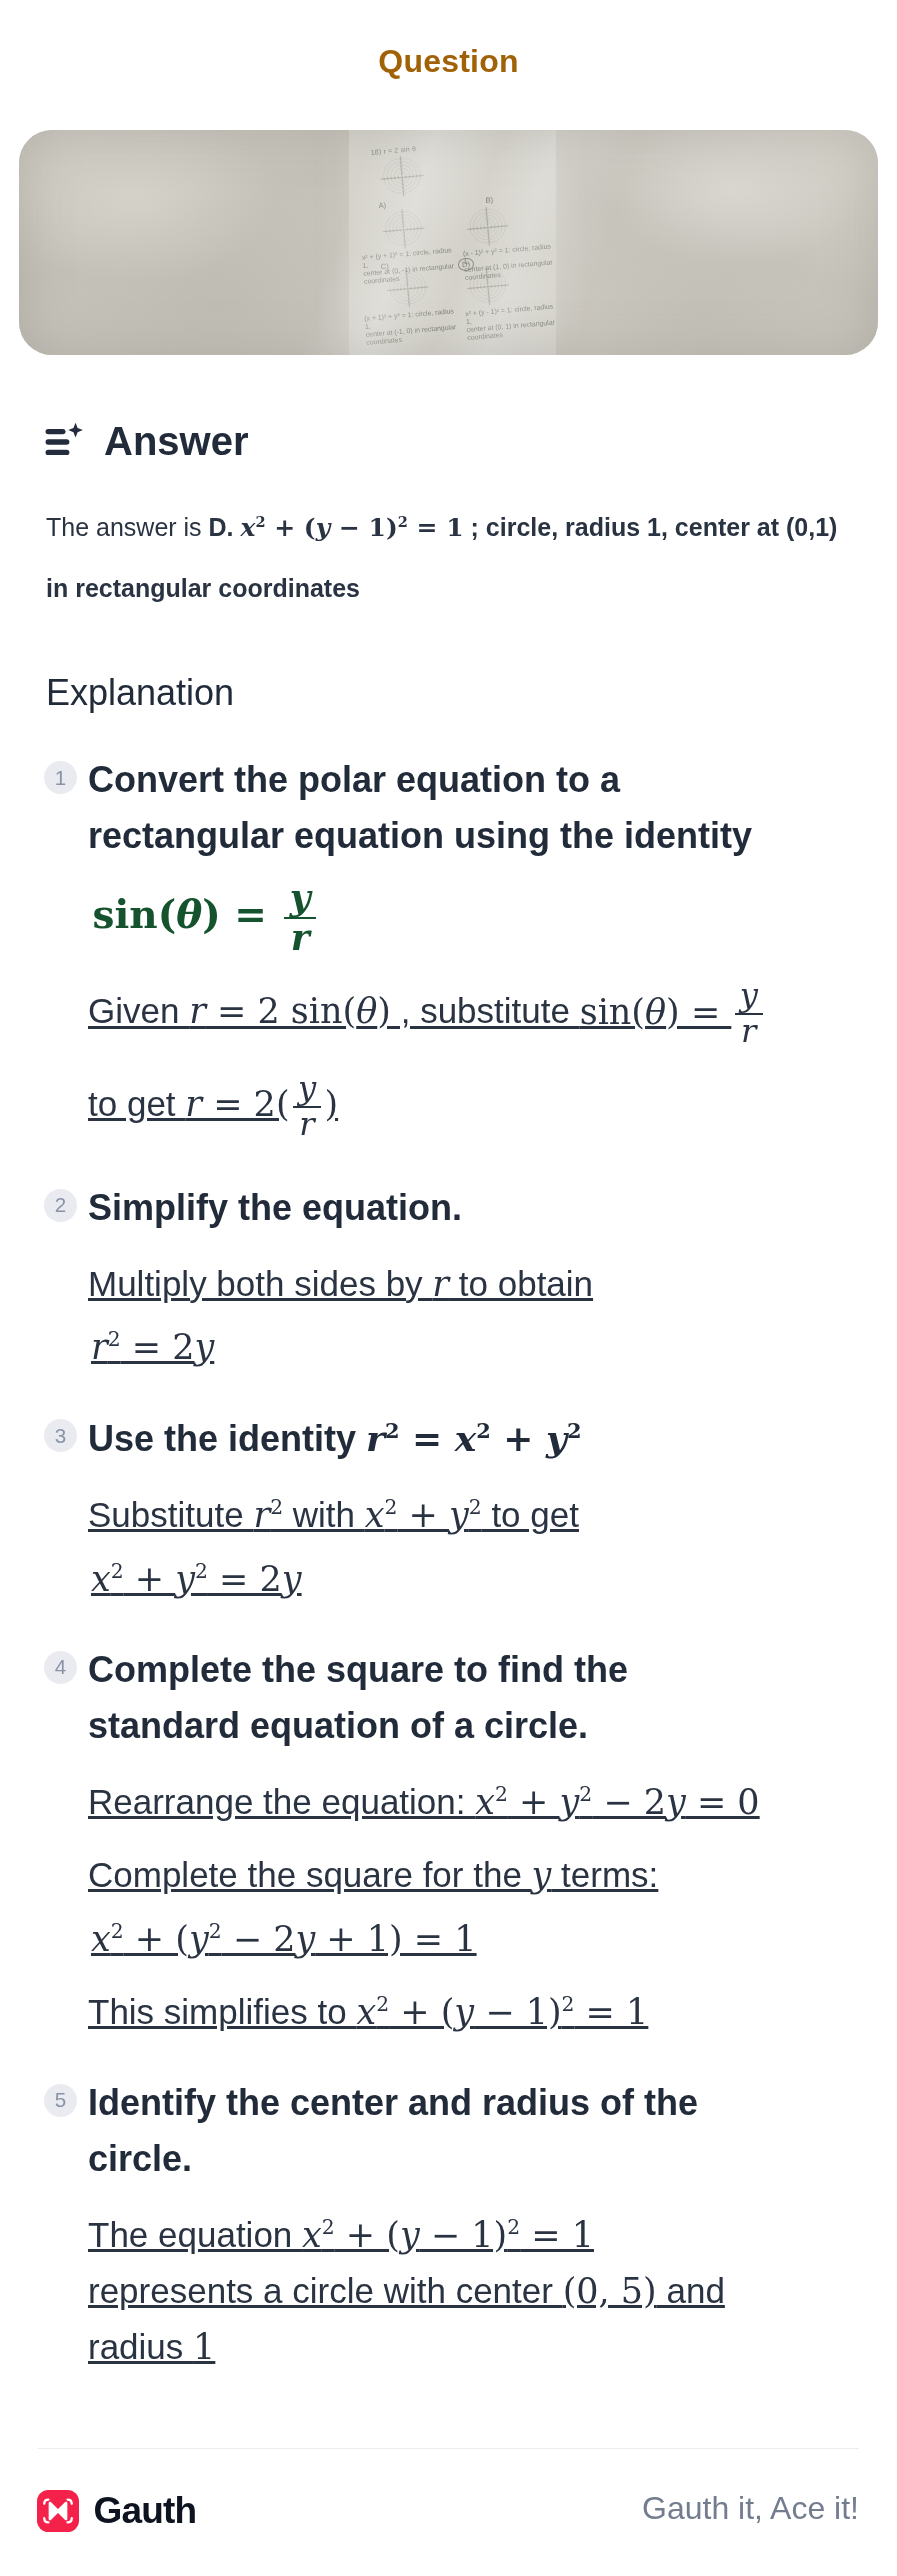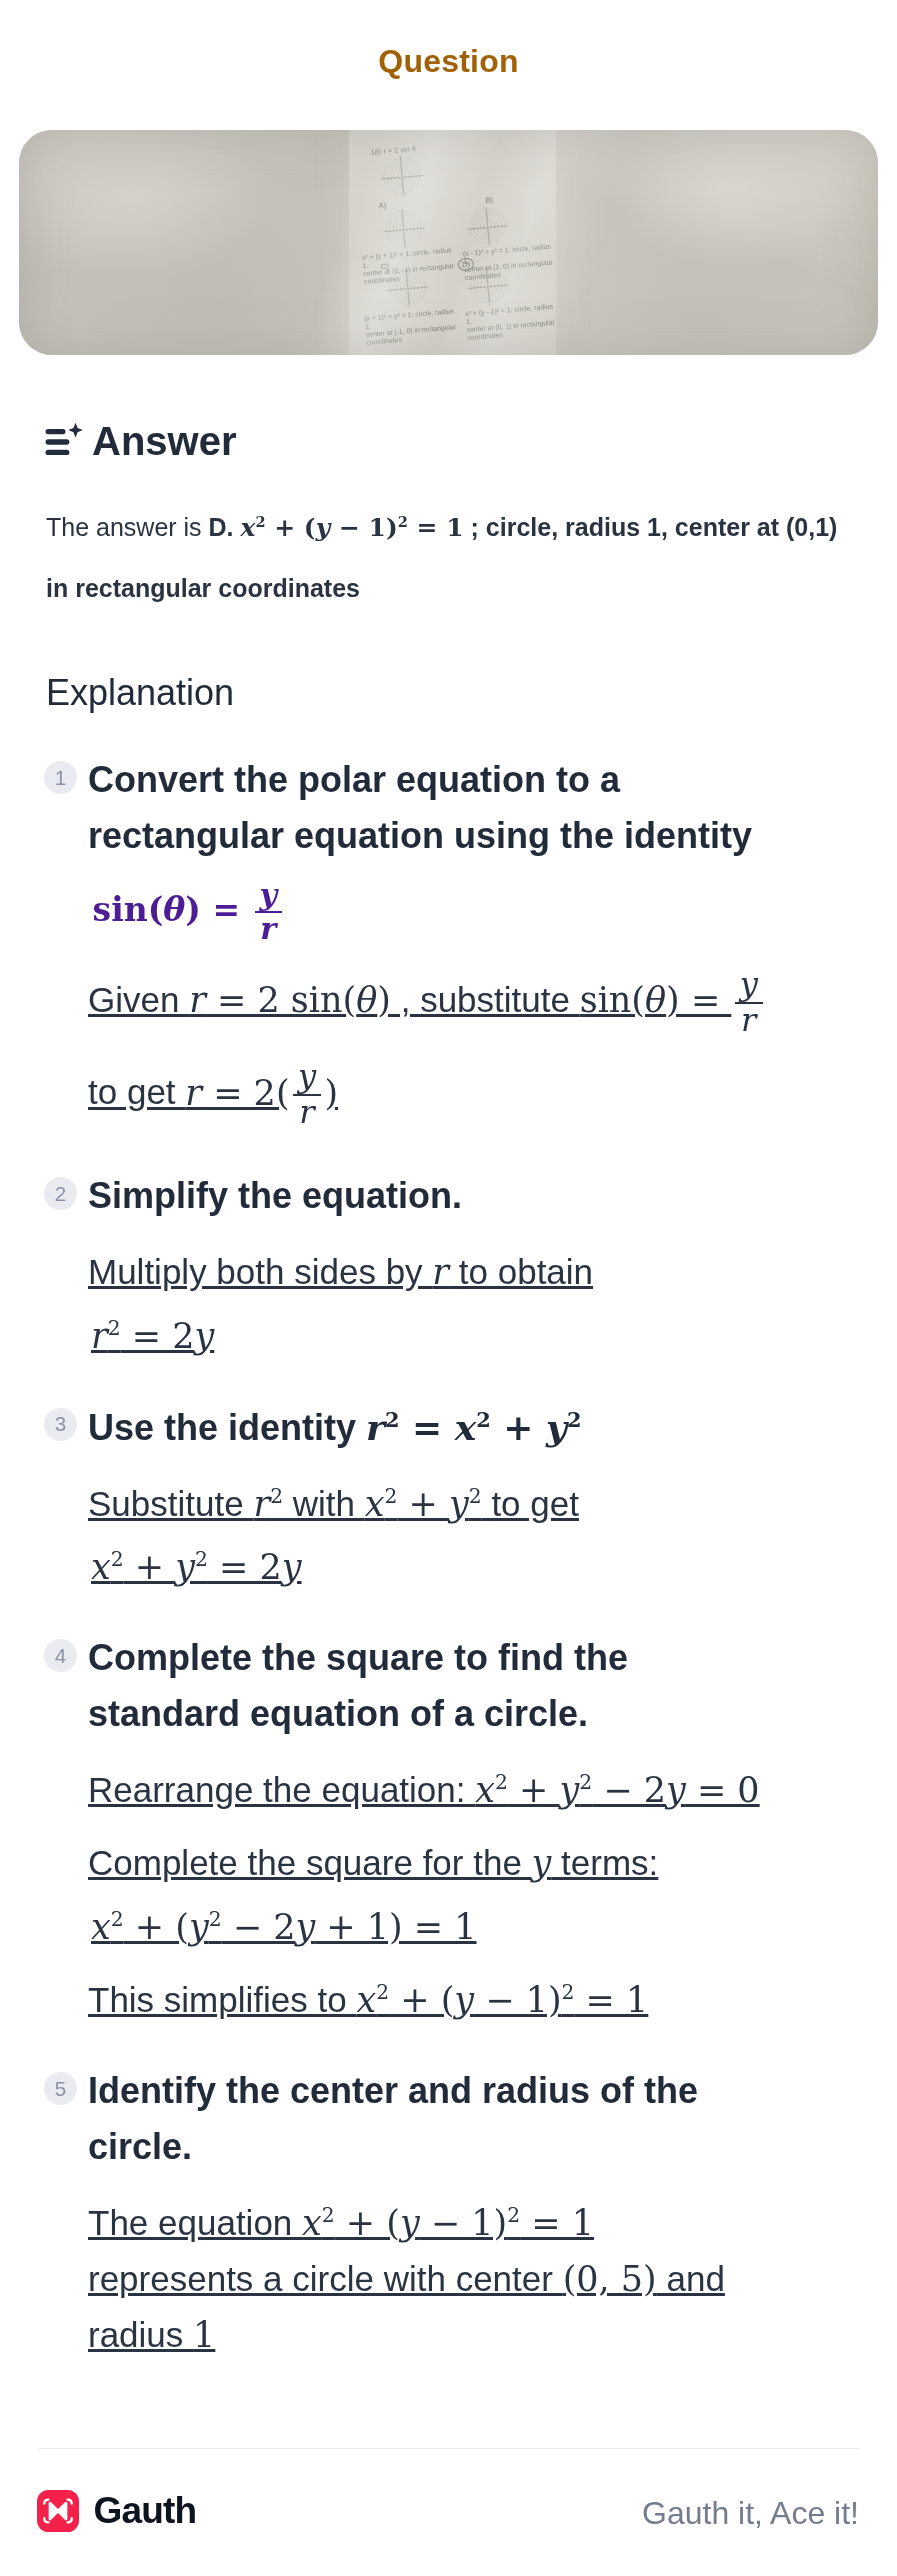--- a/index.html
+++ b/index.html
@@ -79,21 +79,21 @@
   .q-light {
     position: absolute; inset: 0; pointer-events: none;
     background: linear-gradient(108deg, rgba(255,255,255,0) 38%, rgba(255,255,255,.28) 45%, rgba(255,255,255,0) 52%, rgba(255,255,255,.22) 58%, rgba(255,255,255,0) 67%);
   }
   .q-vignette {
     position: absolute; inset: 0; border-radius: 33px; pointer-events: none;
     box-shadow: inset 0 0 53px rgba(110,108,100,.28);
   }
 
   
-  .ans-head { display: flex; align-items: center; gap: 8px; margin: 64px 0 0 44px; }
+  .ans-head { display: flex; align-items: center; gap: 20px; margin: 64px 0 0 44px; }
   .ans-head h2 { margin: 0; font-size: 40px; font-weight: 700; color: #222b3a; }
   .ans-icon { width: 40px; height: 40px; flex: none; }
   .ans-para { margin: 33px 40px 0 46px; font-size: 25px; line-height: 61px; color: #2a3342; }
   .bold { font-weight: 700; }
 
   
   .m { font-family: "DejaVu Serif", serif; }
   .m i { font-style: italic; }
   sup { font-size: .58em; vertical-align: .62em; line-height: 0; }
   .frac { display: inline-flex; flex-direction: column; align-items: center; vertical-align: middle; line-height: 1.05; margin: 0 .1em; font-size: .92em; }
@@ -103,29 +103,29 @@
   
   .expl-label { margin: 53px 12px 0 46px; font-size: 36px; color: #222b3a; }
   .step { display: flex; margin: 38px 38px 0 44px; }
   .badge {
     flex: none; width: 33px; height: 33px; margin-top: 9px;
     border-radius: 50%; background: #e9ebf1; color: #8a93a6;
     font-size: 20.6px; display: flex; align-items: center; justify-content: center;
   }
   .step-body { margin-left: 11px; flex: 1; max-width: 685px; }
   .step-head { margin: 0; font-size: 36px; line-height: 56px; font-weight: 700; color: #222b3a; }
-  .step-math { margin: 15px 0 0 4.6px; font-size: 33px; font-weight: 700; color: #4c1d95; }
+  .step-math { margin: 15px 0 0 4.6px; font-size: 39px; font-weight: 700; color: #14532d; }
   .line { margin: 23px 0 0; font-size: 35px; line-height: 50px; color: #2a3342; text-decoration: underline; }
   .line.cont { margin-top: 6px; }
   .line.eq { margin-top: 13.7px; margin-left: 3px; }
 
   
   .footer { margin-top: auto; }
   .divider { height: 1.5px; background: #ececec; margin: 0 38px; }
-  .f-row { display: flex; align-items: flex-end; justify-content: space-between; padding: 41px 38px 44px 37px; }
+  .f-row { display: flex; align-items: flex-start; justify-content: space-between; padding: 41px 38px 44px 37px; }
   .brand { display: flex; align-items: center; gap: 14.5px; }
   .logo-badge { width: 42px; height: 42px; border-radius: 11.4px; background: #f4214b; flex: none; }
   .brand-name { font-size: 37px; font-weight: 800; color: #0d1420; letter-spacing: -0.8px; }
   .tagline { font-size: 32px; color: #747d8f; }
 </style>
 </head>
 <body>
 
 <svg width="0" height="0" style="position:absolute" aria-hidden="true">
   <defs>

